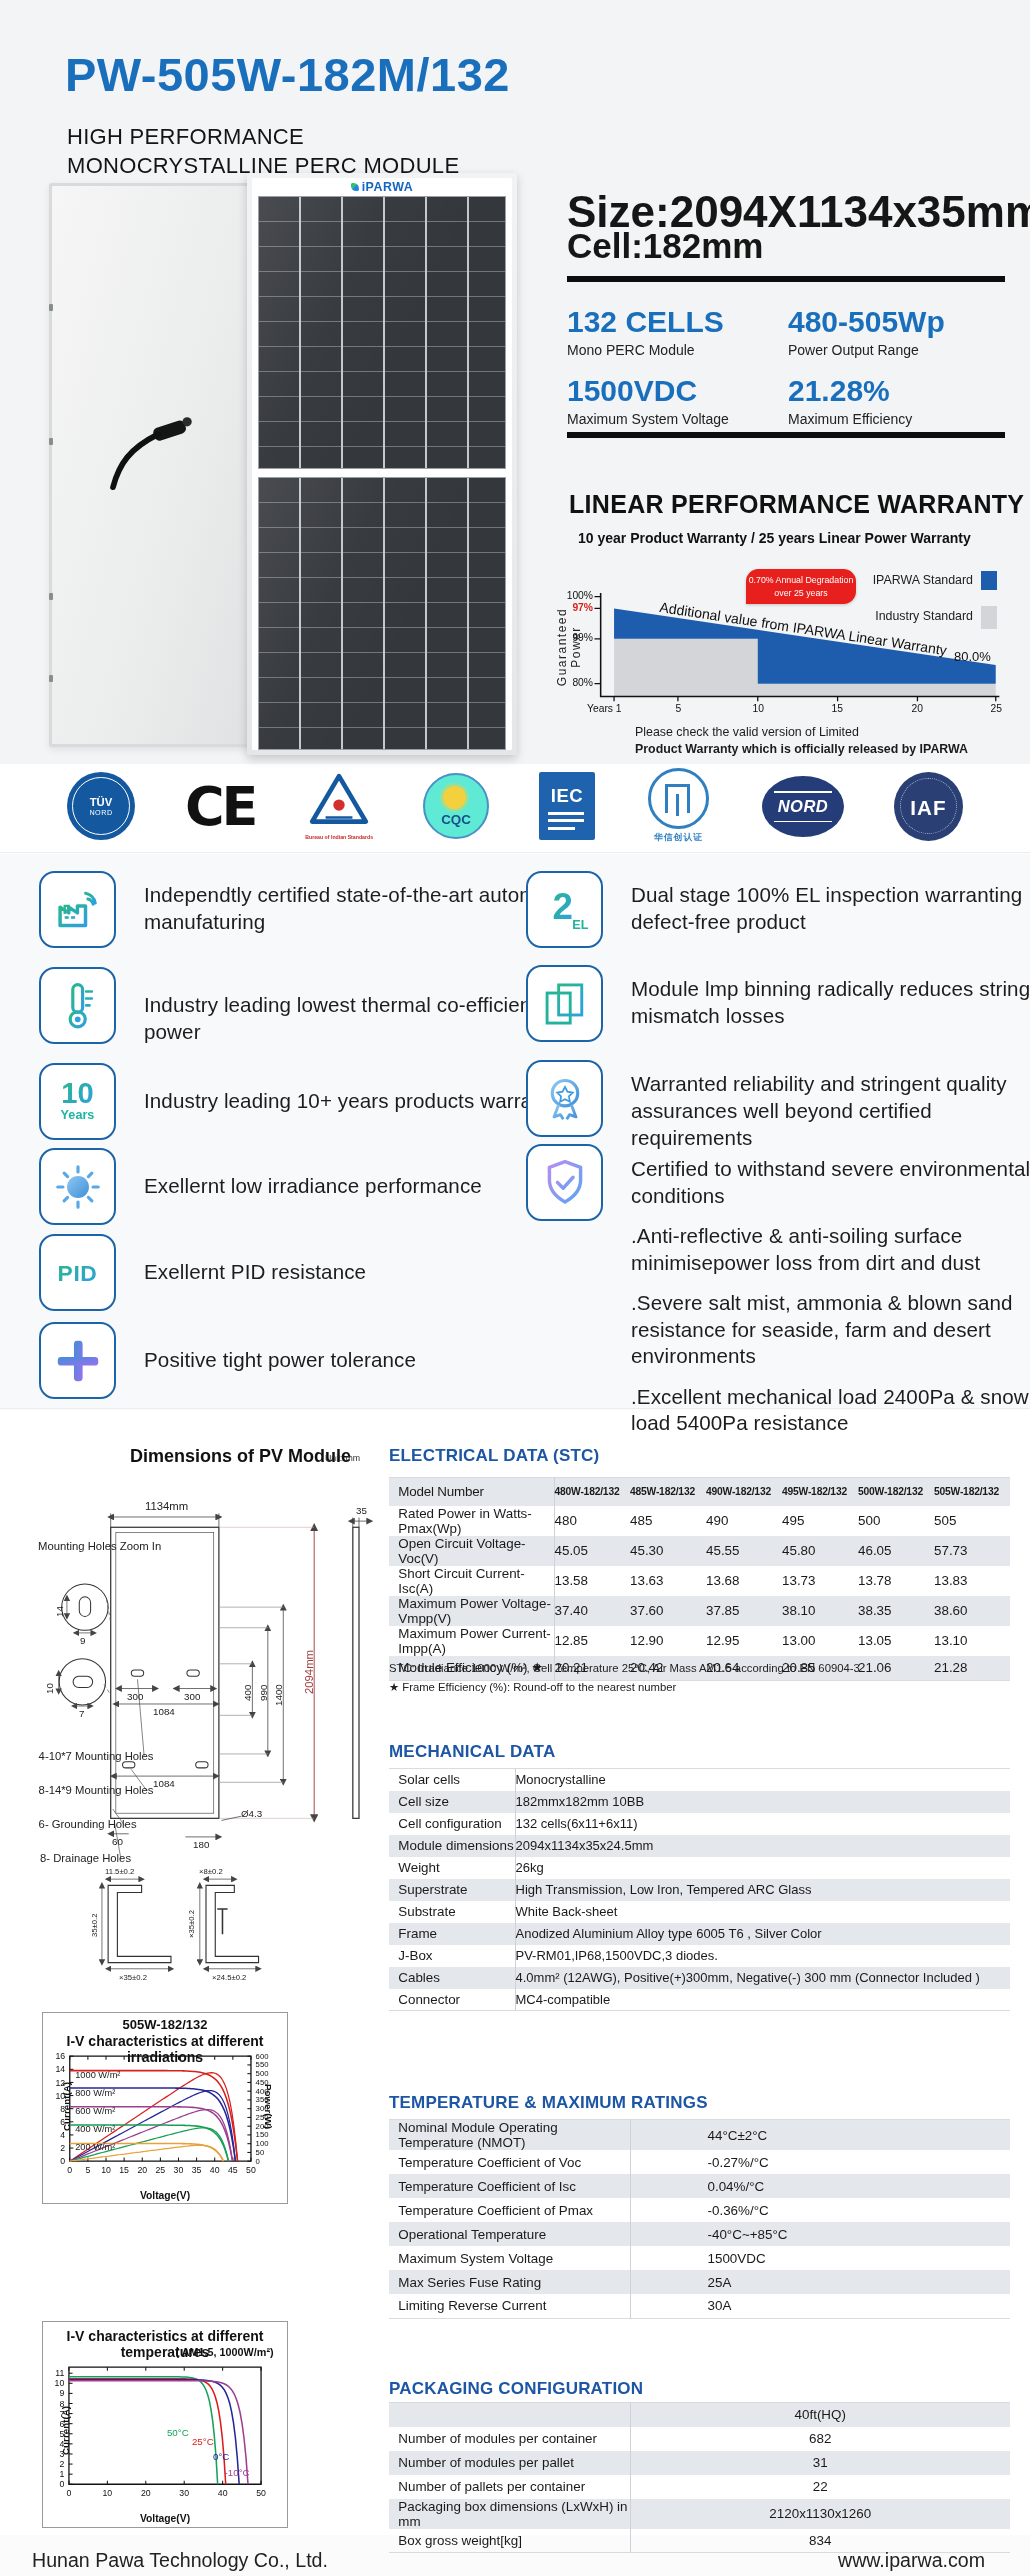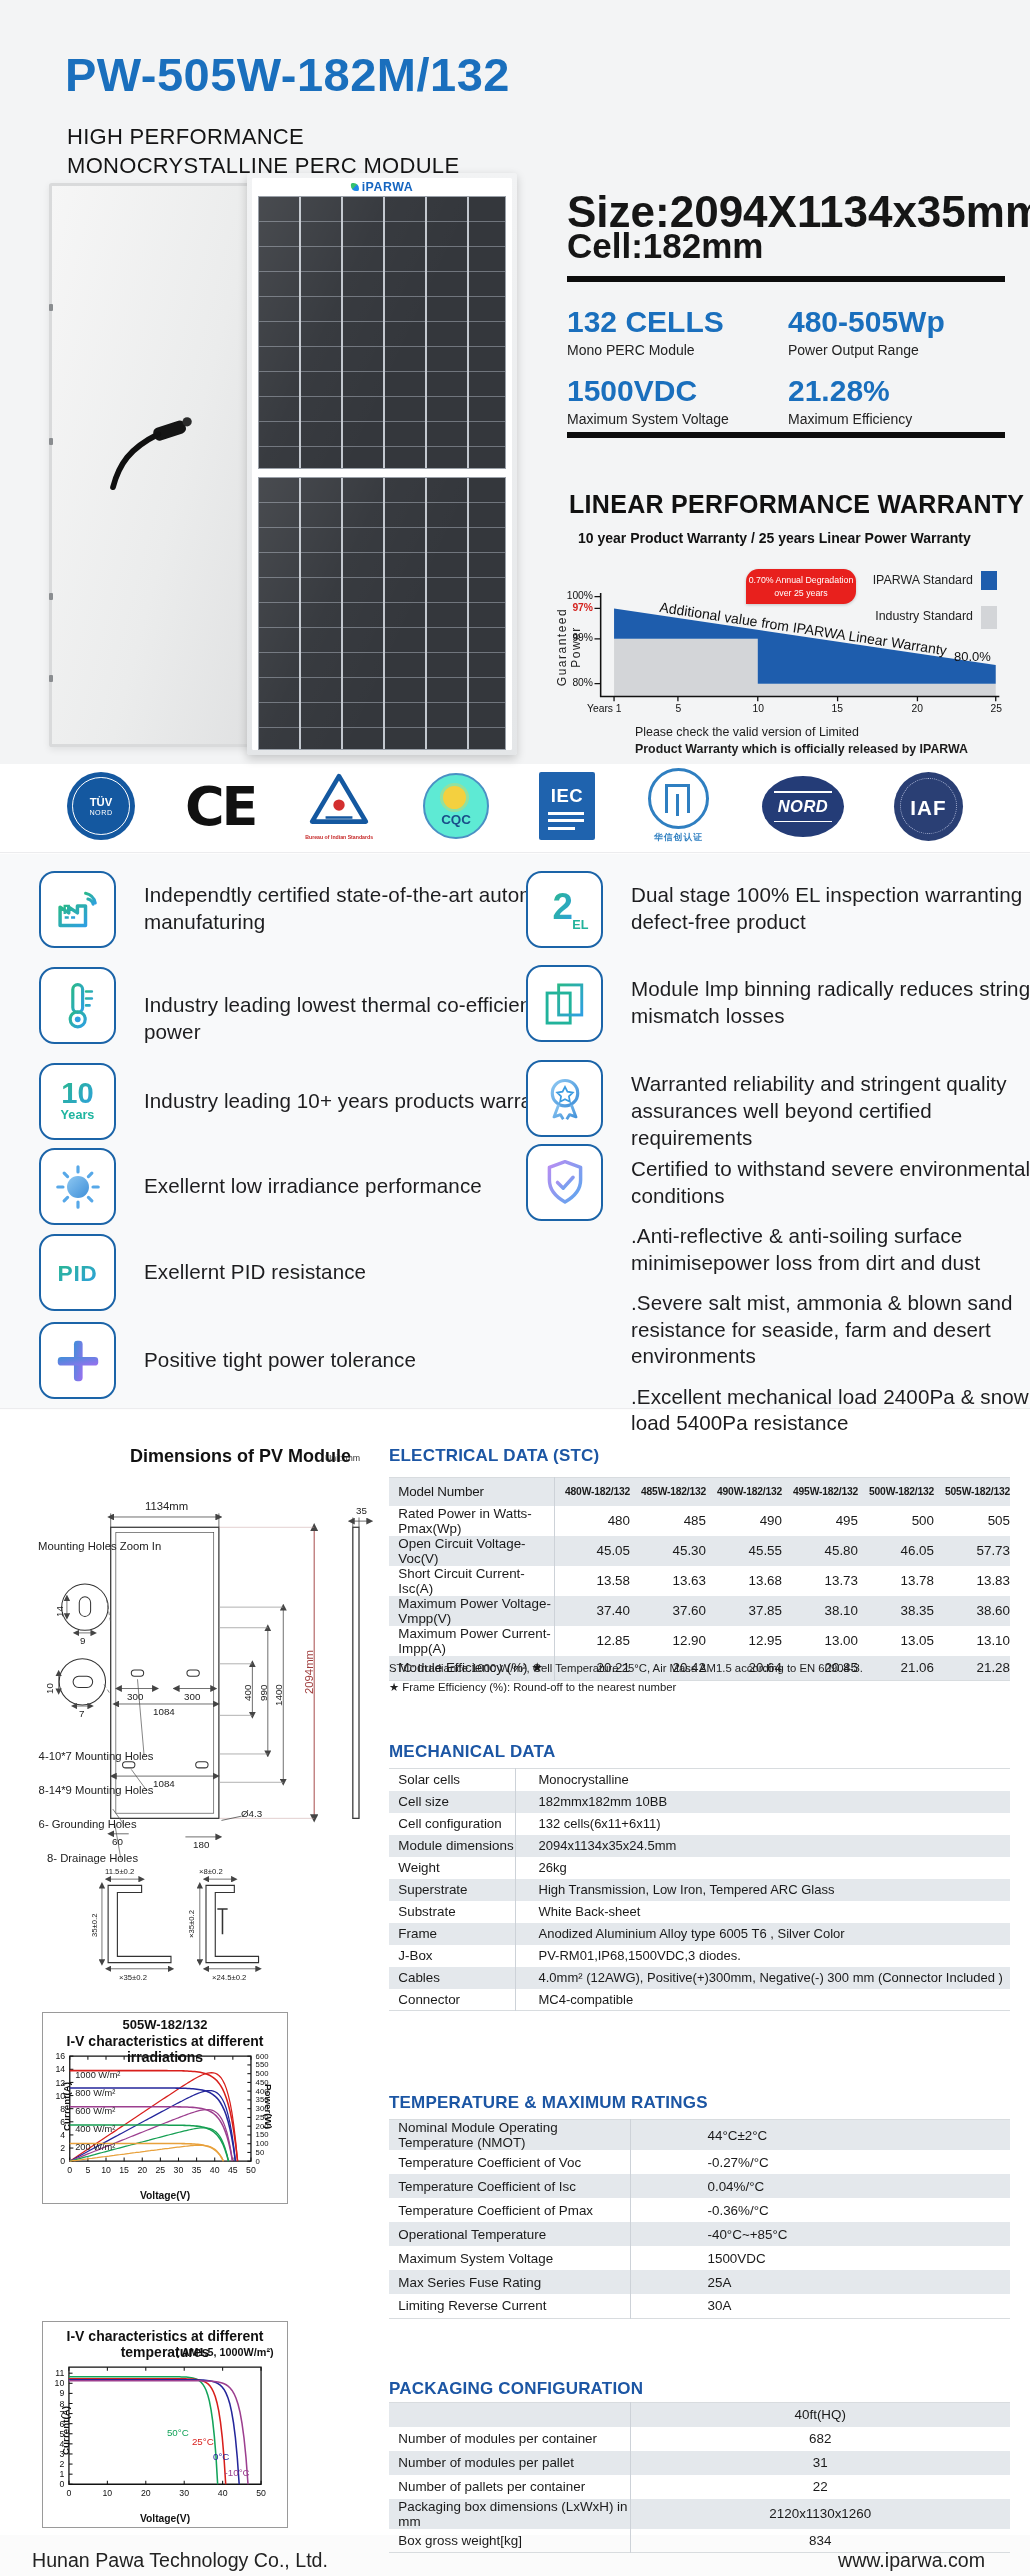--- a/index.html
+++ b/index.html
@@ -115,26 +115,26 @@
   .c-title { position:absolute; width:100%; text-align:center; font-weight:bold; color:#111;}
   .c-sub { position:absolute; font-weight:bold; color:#111;}
   .axis-t { position:absolute; font-size:9.8px; color:#111; font-weight:bold;}
 
   
   .sec-title { font-size:17px; font-weight:bold; color:#1c56a4; letter-spacing:0.2px; }
   table.spec { border-collapse:collapse; width:621px; table-layout:fixed; border-top:1px solid #d8dcdf; border-bottom:1px solid #d8dcdf;}
   table.spec td { font-size:13.4px; color:#1a1a1a; vertical-align:middle; }
   tr.shade { background:#e4e8ec; }
   td.lbl { padding-left:9.3px; text-align:left; border-right:1px solid #cdd2d8;}
-  #electrical-table td { height:25px; text-align:right; }
+  #electrical-table td { height:25px; text-align:left; }
   #electrical-table td.lbl { text-align:left; }
   #electrical-table tr.head td { height:28px; font-size:10.3px; font-weight:bold; letter-spacing:-0.2px;}
   #electrical-table tr.head td.lbl { font-size:13.4px; font-weight:normal;}
   #mechanical-table td { height:22px; }
-  #mechanical-table td.val { padding-left:23px; font-size:13px;}
+  #mechanical-table td.val { font-size:13px;}
   #temperature-table td { height:24px; }
   #temperature-table td.val { padding-left:77px; }
   #packaging-table td { height:24px; }
   #packaging-table td.val { text-align:center; }
   .note { font-size:11.3px; color:#222; }
 
   .footer-company { left:32px; top:2549px; font-size:19.6px; color:#222; }
   .footer-site { top:2549px; right:45px; font-size:19.6px; color:#222; }
 </style>
 </head>
@@ -468,21 +468,21 @@
   <span class="dlabel m" style="left:148px; top:223px;">300</span>
   <span class="dlabel m" style="left:117px; top:238px;">1084</span>
   <span class="dlabel m rot" style="left:206px; top:233px;">400</span>
   <span class="dlabel m rot" style="left:222px; top:233px;">990</span>
   <span class="dlabel m rot" style="left:237px; top:238px;">1400</span>
   <span class="dlabel l rot red" style="left:267px; top:226px;">2094mm</span>
   <span class="dlabel l" style="left:2.6px; top:282px;">4-10*7 Mounting Holes</span>
   <span class="dlabel l" style="left:2.6px; top:316px;">8-14*9 Mounting Holes</span>
   <span class="dlabel m" style="left:117px; top:310px;">1084</span>
   <span class="dlabel l" style="left:2.6px; top:350px;">6- Grounding Holes</span>
-  <span class="dlabel l" style="left:11px; top:384px;text-align:right;">8- Drainage Holes</span>
+  <span class="dlabel l" style="left:4px; top:384px;text-align:right;">8- Drainage Holes</span>
   <span class="dlabel m" style="left:205px; top:340px;">Ø4.3</span>
   <span class="dlabel m" style="left:76px; top:368px;">60</span>
   <span class="dlabel m" style="left:157px; top:371px;">180</span>
   <span class="dlabel s" style="left:69px; top:399px;">11.5±0.2</span>
   <span class="dlabel s rot" style="left:54px; top:469px;">35±0.2</span>
   <span class="dlabel s" style="left:83px; top:505px;">×35±0.2</span>
   <span class="dlabel s" style="left:163px; top:399px;">×8±0.2</span>
   <span class="dlabel s rot" style="left:151px; top:470px;">×35±0.2</span>
   <span class="dlabel s" style="left:176px; top:505px;">×24.5±0.2</span>
 </div>

